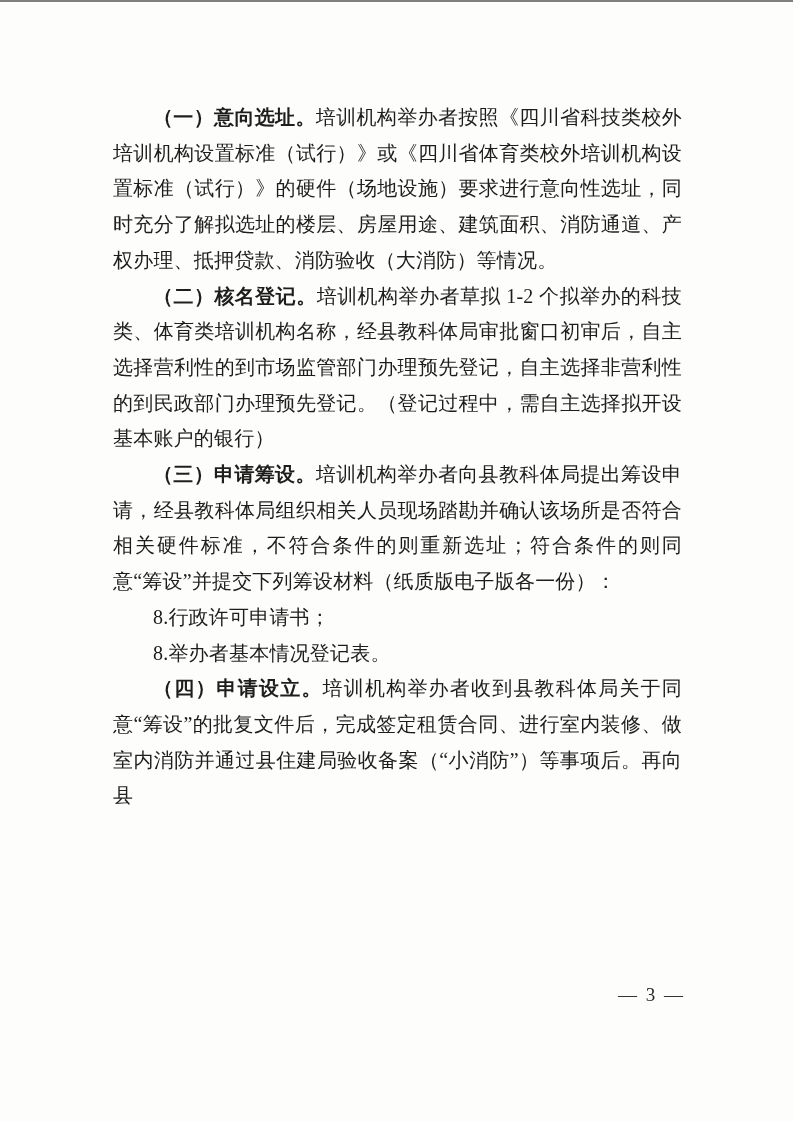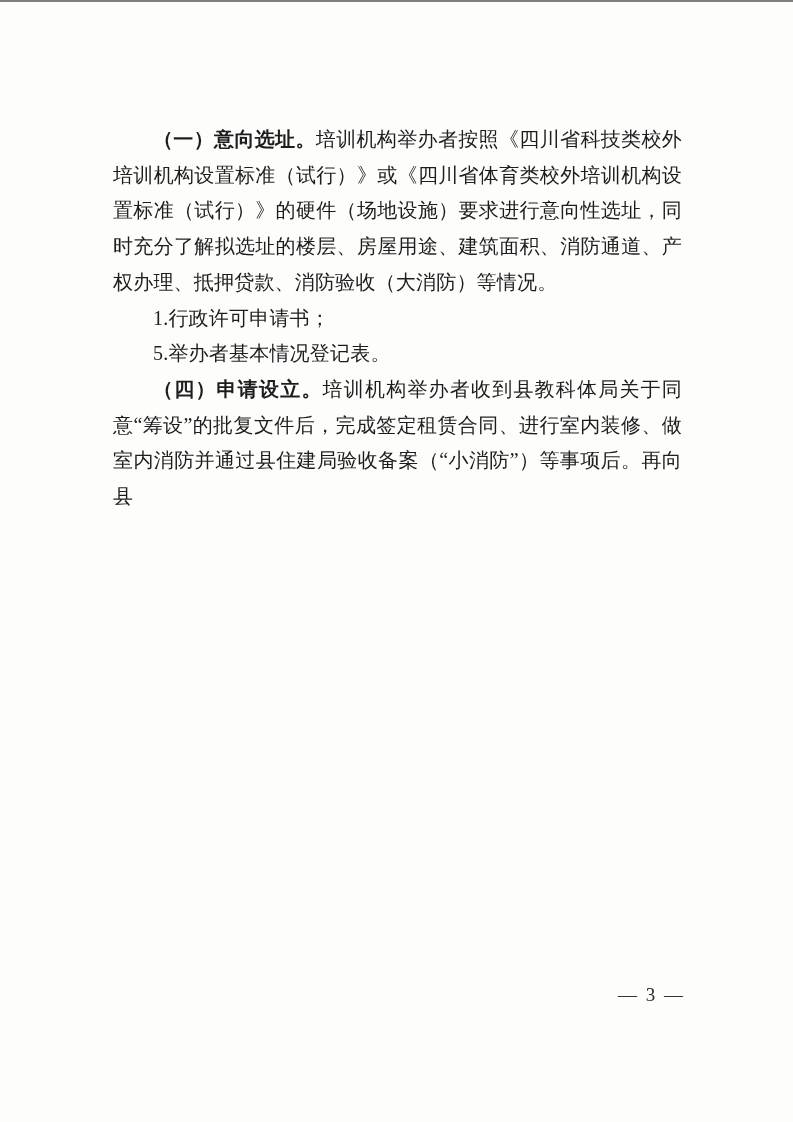--- a/index.html
+++ b/index.html
@@ -21,21 +21,21 @@
     position: absolute;
     top: 0;
     left: 0;
     right: 0;
     height: 2px;
     background: #4a4a4a;
     opacity: 0.7;
   }
   .text-block {
     position: absolute;
-    top: 122px;
+    top: 100px;
     left: 113px;
     width: 569px;
   }
   .para {
     margin: 0;
     font-size: 20px;
     line-height: 35.7px;
     text-align: justify;
     text-indent: 2em;
     letter-spacing: 0.2px;
@@ -56,26 +56,28 @@
 </style>
 </head>
 <body>
 
 <div class="page">
   <div class="scan-edge-top"></div>
 
   <div class="text-block">
     <p class="para"><span class="lead">（一）意向选址。</span><span>培训机构举办者按照《四川省科技类校外培训机构设置标准（试行）》或《四川省体育类校外培训机构设置标准（试行）》的硬件（场地设施）要求进行意向性选址，同时充分了解拟选址的楼层、房屋用途、建筑面积、消防通道、产权办理、抵押贷款、消防验收（大消防）等情况。</span></p>
 
+    <p class="para"><span class="lead">（二）核名登记。</span><span>培训机构举办者草拟 1-2 个拟举办的科技类、体育类培训机构名称，经县教科体局审批窗口初审后，自主选择营利性的到市场监管部门办理预先登记，自主选择非营利性的到民政部门办理预先登记。（登记过程中，需自主选择拟开设基本账户的银行）</span></p>
+
+    <p class="para"><span class="lead">（三）申请筹设。</span><span>培训机构举办者向县教科体局提出筹设申请，经县教科体局组织相关人员现场踏勘并确认该场所是否符合相关硬件标准，不符合条件的则重新选址；符合条件的则同意“筹设”并提交下列筹设材料（纸质版电子版各一份）：</span></p>
 
 
 
-
-    <p class="para"><span class="lead"></span><span>1.行政许可申请书；</span></p>
+    <p class="para"><span class="lead"></span><span>8.行政许可申请书；</span></p>
 
 
-    <p class="para"><span class="lead"></span><span>5.举办者基本情况登记表。</span></p>
+    <p class="para"><span class="lead"></span><span>8.举办者基本情况登记表。</span></p>
 
     <p class="para"><span class="lead">（四）申请设立。</span><span>培训机构举办者收到县教科体局关于同意“筹设”的批复文件后，完成签定租赁合同、进行室内装修、做室内消防并通过县住建局验收备案（“小消防”）等事项后。再向县</span></p>
   </div>
 
   <div class="page-number">— 3 —</div>
 </div>
 
 </body></html>

